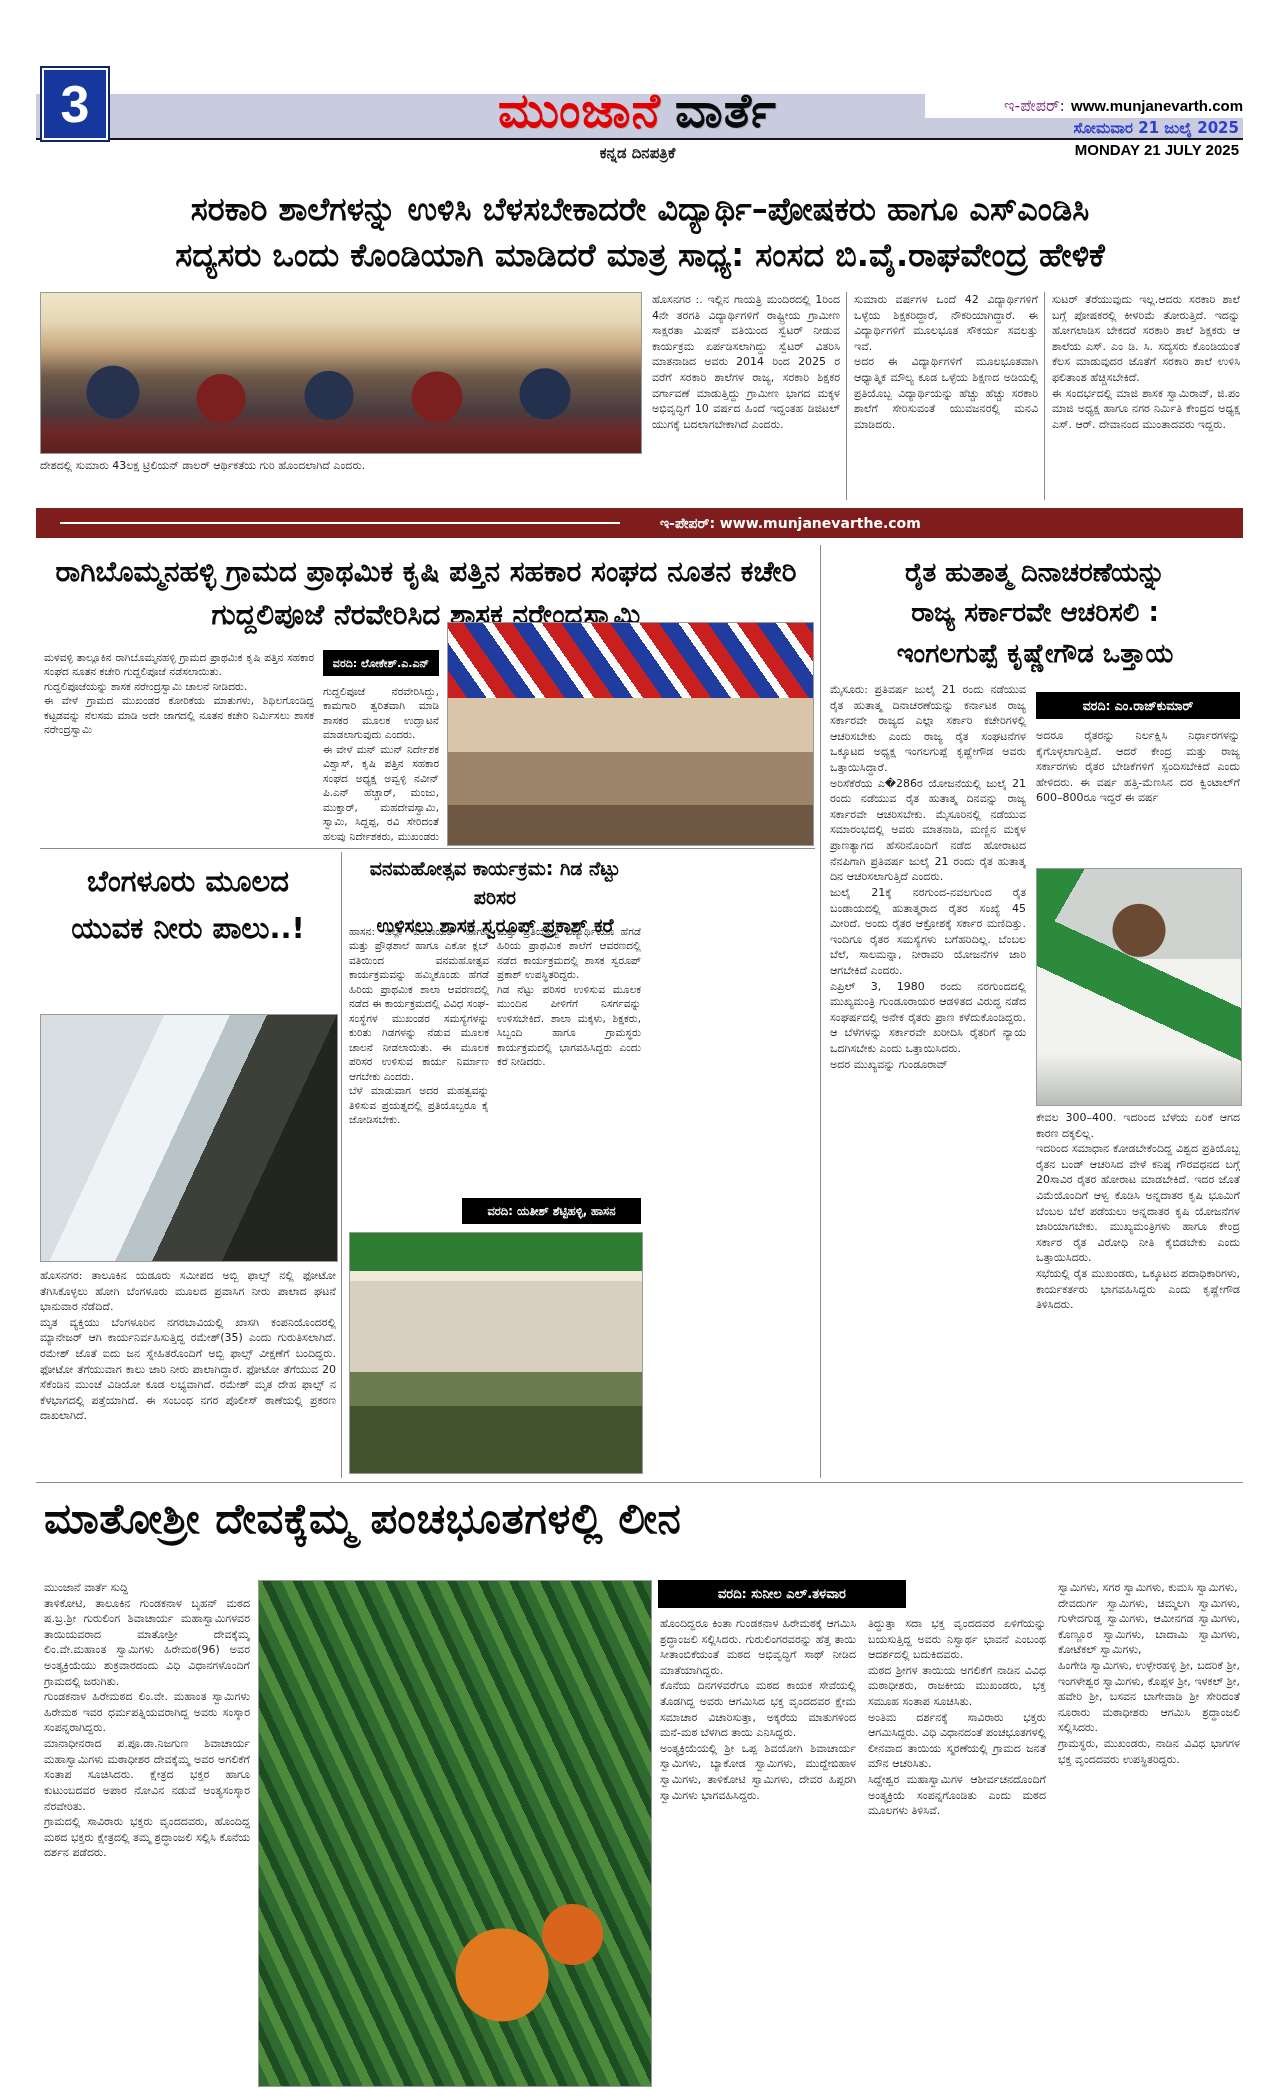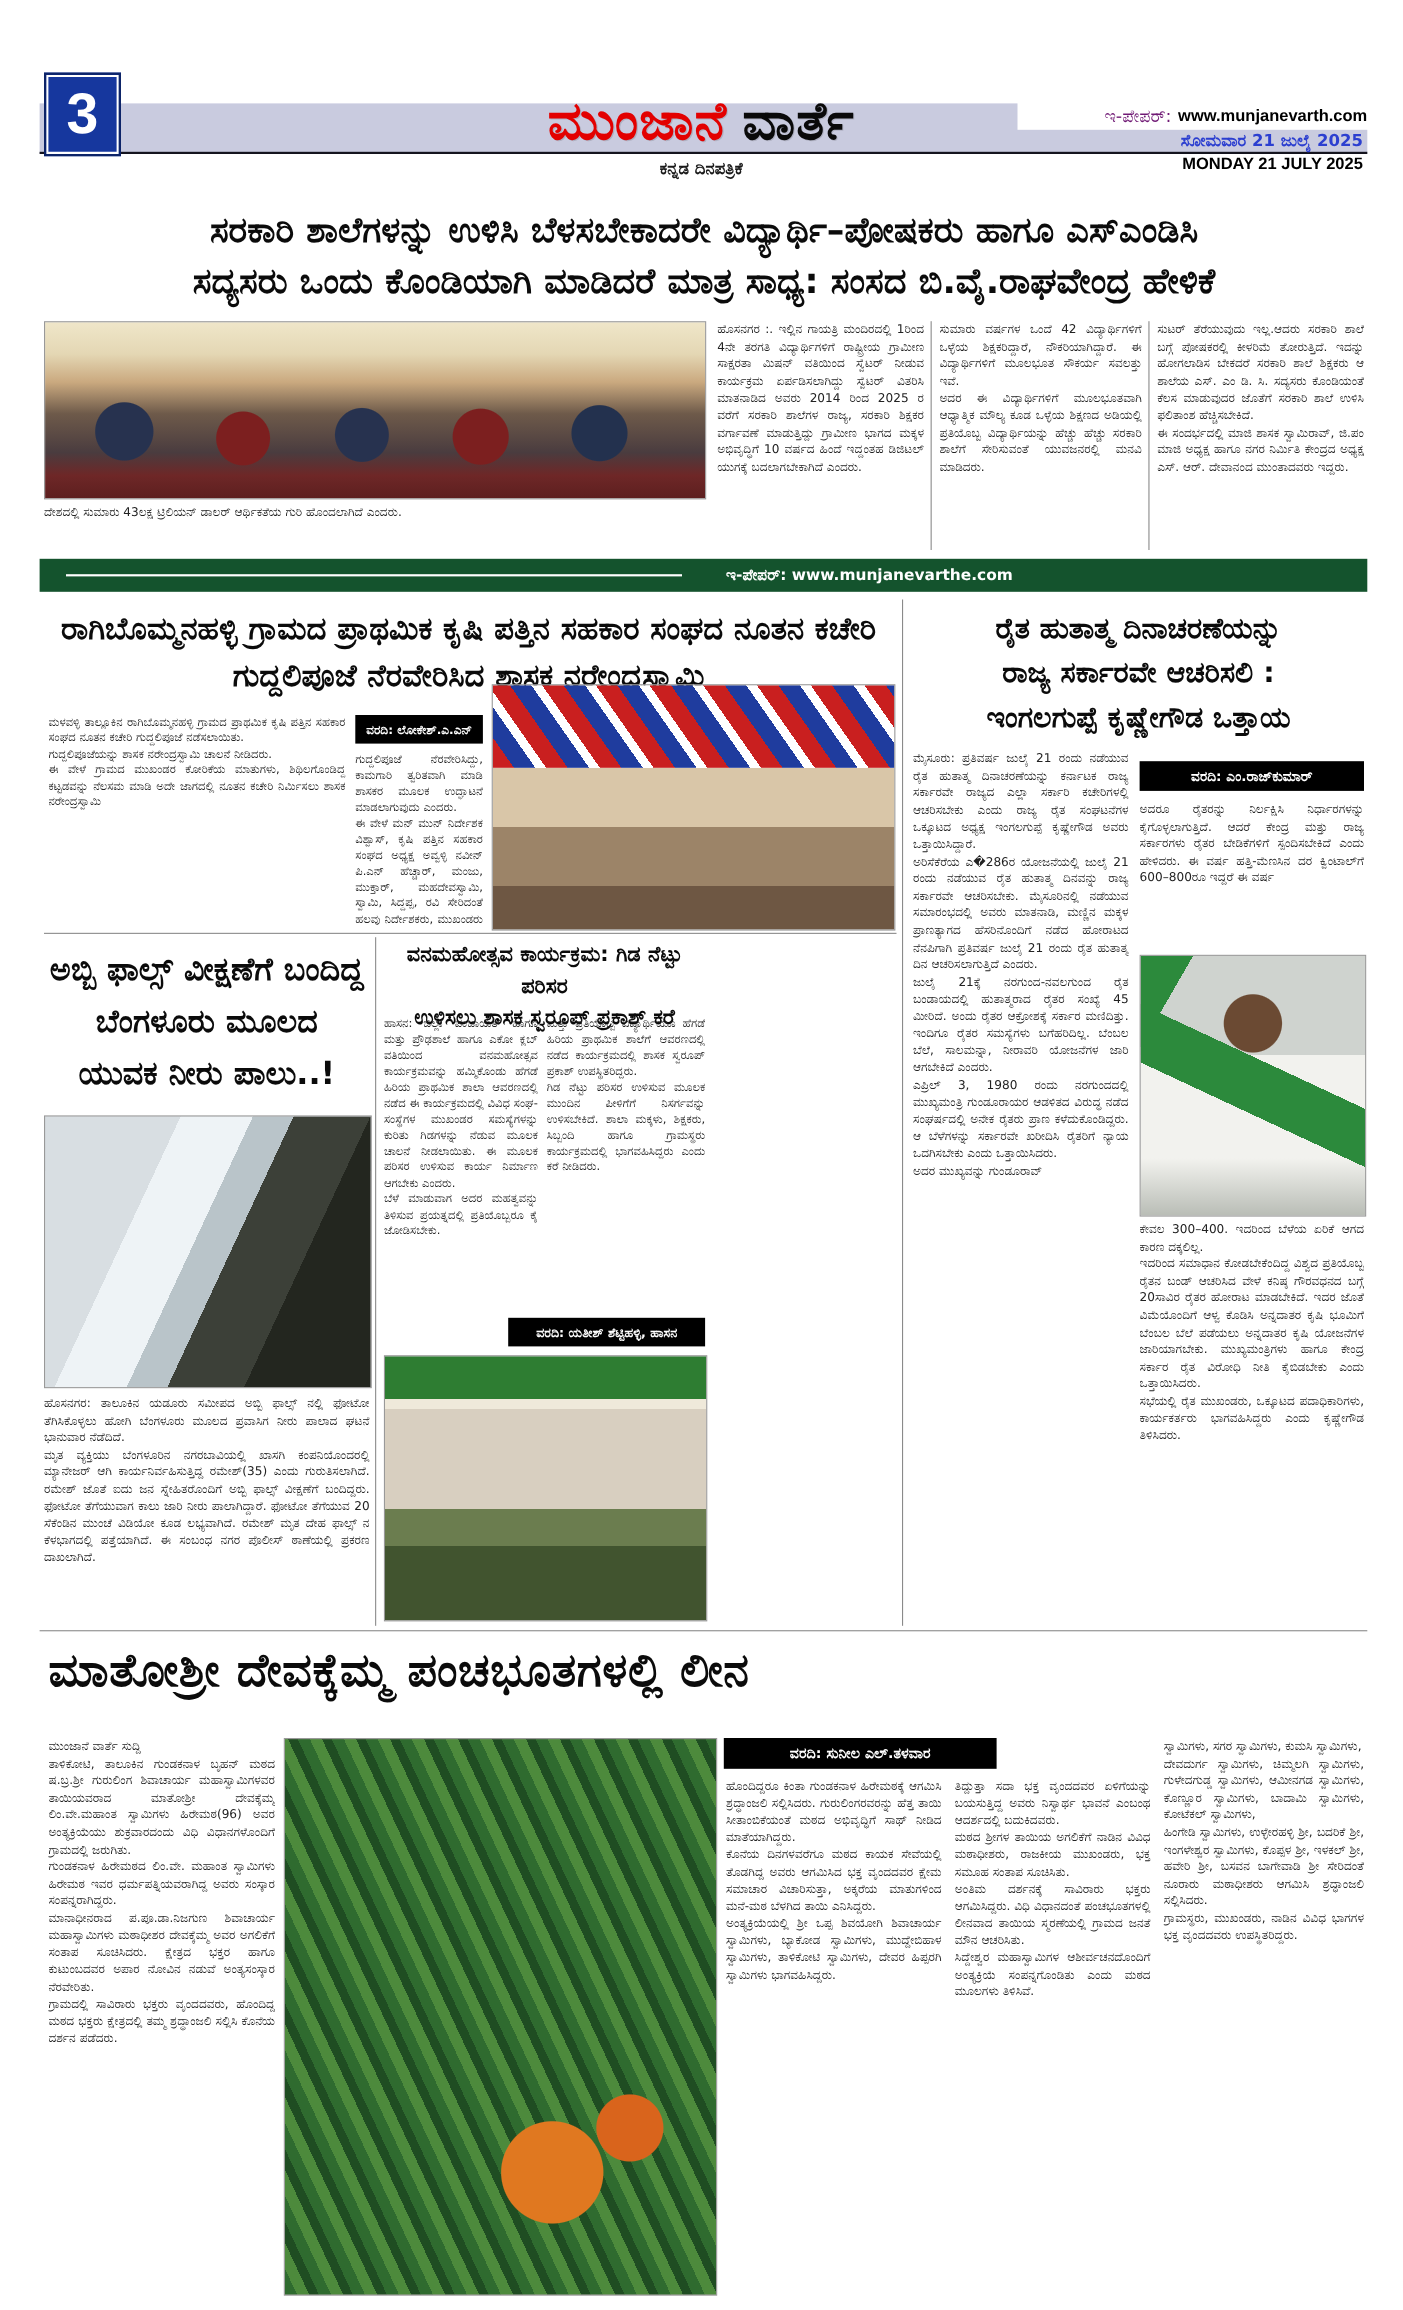--- a/index.html
+++ b/index.html
@@ -22,21 +22,21 @@
   .masthead{white-space:nowrap;font-weight:bold;font-size:48px;letter-spacing:1px;text-shadow:1px 1px 0 #00000022;}
   .masthead .red{color:#e30000;}
   .masthead .blk{color:#0a0a0a;margin-left:14px;}
   .tagline{font-size:15px;font-weight:bold;color:#1a1a1a;text-align:center;}
   .epaper-box{background:#ffffff;display:flex;align-items:center;justify-content:flex-end;gap:6px;padding-right:4px;}
   .epaper-label{color:#701a75;font-size:16px;font-weight:normal;}
   .epaper-url{color:#000;font-size:15px;font-weight:bold;}
   .date-kn{color:#2c3fd0;font-size:15px;font-weight:bold;text-align:right;}
   .date-en{color:#000;font-size:15px;font-weight:bold;text-align:right;}
 
-  .bluebar{background:#14532d;display:flex;align-items:center;}
+  .bluebar{background:#7f1d1d;display:flex;align-items:center;}
   .bluebar .rule{height:2px;background:#ffffff;flex:0 0 560px;margin-left:24px;}
   .bluebar .txt{color:#ffffff;font-size:14px;font-weight:bold;margin-left:40px;white-space:nowrap;}
 
   
   .ph-top{background:
      radial-gradient(circle at 12% 62%, #27324f 0 26px, transparent 27px),
      radial-gradient(circle at 30% 66%, #7c1f1f 0 24px, transparent 25px),
      radial-gradient(circle at 48% 64%, #27324f 0 24px, transparent 25px),
      radial-gradient(circle at 66% 65%, #7c1f1f 0 25px, transparent 26px),
      radial-gradient(circle at 84% 63%, #23314e 0 25px, transparent 26px),
@@ -109,21 +109,20 @@
   <div class="abs body-text small kn" style="left:44px;top:650px;width:270px;height:192px;">ಮಳವಳ್ಳಿ ತಾಲ್ಲೂಕಿನ ರಾಗಿಬೊಮ್ಮನಹಳ್ಳಿ ಗ್ರಾಮದ ಪ್ರಾಥಮಿಕ ಕೃಷಿ ಪತ್ತಿನ ಸಹಕಾರ ಸಂಘದ ನೂತನ ಕಚೇರಿ ಗುದ್ದಲಿಪೂಜೆ ನಡೆಸಲಾಯಿತು.
 ಗುದ್ದಲಿಪೂಜೆಯನ್ನು ಶಾಸಕ ನರೇಂದ್ರಸ್ವಾಮಿ ಚಾಲನೆ ನೀಡಿದರು.
 ಈ ವೇಳೆ ಗ್ರಾಮದ ಮುಖಂಡರ ಕೋರಿಕೆಯ ಮಾತುಗಳು, ಶಿಥಿಲಗೊಂಡಿದ್ದ ಕಟ್ಟಡವನ್ನು ನೆಲಸಮ ಮಾಡಿ ಅದೇ ಜಾಗದಲ್ಲಿ ನೂತನ ಕಚೇರಿ ನಿರ್ಮಿಸಲು ಶಾಸಕ ನರೇಂದ್ರಸ್ವಾಮಿ</div>
   <div class="abs byline-box kn" style="left:323px;top:650px;width:116px;height:26px;font-size:11px;">ವರದಿ: ಲೋಕೇಶ್.ಎ.ಎನ್</div>
   <div class="abs body-text small kn" style="left:323px;top:684px;width:116px;height:158px;">ಗುದ್ದಲಿಪೂಜೆ ನೆರವೇರಿಸಿದ್ದು, ಕಾಮಗಾರಿ ತ್ವರಿತವಾಗಿ ಮಾಡಿ ಶಾಸಕರ ಮೂಲಕ ಉದ್ಘಾಟನೆ ಮಾಡಲಾಗುವುದು ಎಂದರು.
 ಈ ವೇಳೆ ಮನ್ ಮುನ್ ನಿರ್ದೇಶಕ ವಿಶ್ವಾಸ್, ಕೃಷಿ ಪತ್ತಿನ ಸಹಕಾರ ಸಂಘದ ಅಧ್ಯಕ್ಷ ಅವ್ವಳ್ಳಿ ನವೀನ್ ಪಿ.ಎನ್ ಹೆಚ್ಚಾರ್, ಮಂಜು, ಮುಕ್ತಾರ್, ಮಹದೇವಸ್ವಾಮಿ, ಸ್ವಾಮಿ, ಸಿದ್ದಪ್ಪ, ರವಿ ಸೇರಿದಂತೆ ಹಲವು ನಿರ್ದೇಶಕರು, ಮುಖಂಡರು ಇದ್ದರು.</div>
   <div class="abs photo ph-shamiana" style="left:447px;top:622px;width:365px;height:222px;"></div>
   <div class="abs hline" style="left:40px;top:848px;width:775px;"></div>
 
   <div class="abs headline kn" style="left:40px;top:858px;width:296px;font-size:29px;line-height:1.62;">
-    <div>ಅಬ್ಬಿ ಫಾಲ್ಸ್ ವೀಕ್ಷಣೆಗೆ ಬಂದಿದ್ದ</div>
     <div>ಬೆಂಗಳೂರು ಮೂಲದ</div>
     <div>ಯುವಕ ನೀರು ಪಾಲು..!</div>
   </div>
   <div class="abs photo ph-falls" style="left:40px;top:1014px;width:296px;height:246px;"></div>
   <div class="abs body-text kn" style="left:40px;top:1268px;width:296px;height:210px;">ಹೊಸನಗರ: ತಾಲೂಕಿನ ಯಡೂರು ಸಮೀಪದ ಅಬ್ಬಿ ಫಾಲ್ಸ್ ನಲ್ಲಿ ಫೋಟೋ ತೆಗಿಸಿಕೊಳ್ಳಲು ಹೋಗಿ ಬೆಂಗಳೂರು ಮೂಲದ ಪ್ರವಾಸಿಗ ನೀರು ಪಾಲಾದ ಘಟನೆ ಭಾನುವಾರ ನೆಡೆದಿದೆ.
 ಮೃತ ವ್ಯಕ್ತಿಯು ಬೆಂಗಳೂರಿನ ನಗರಬಾವಿಯಲ್ಲಿ ಖಾಸಗಿ ಕಂಪನಿಯೊಂದರಲ್ಲಿ ಮ್ಯಾನೇಜರ್ ಆಗಿ ಕಾರ್ಯನಿರ್ವಹಿಸುತ್ತಿದ್ದ ರಮೇಶ್(35) ಎಂದು ಗುರುತಿಸಲಾಗಿದೆ. ರಮೇಶ್ ಜೊತೆ ಐದು ಜನ ಸ್ನೇಹಿತರೊಂದಿಗೆ ಅಬ್ಬಿ ಫಾಲ್ಸ್ ವೀಕ್ಷಣೆಗೆ ಬಂದಿದ್ದರು. ಫೋಟೋ ತೆಗೆಯುವಾಗ ಕಾಲು ಜಾರಿ ನೀರು ಪಾಲಾಗಿದ್ದಾರೆ. ಫೋಟೋ ತೆಗೆಯುವ 20 ಸೆಕೆಂಡಿನ ಮುಂಚೆ ವಿಡಿಯೋ ಕೂಡ ಲಭ್ಯವಾಗಿದೆ. ರಮೇಶ್ ಮೃತ ದೇಹ ಫಾಲ್ಸ್ ನ ಕೆಳಭಾಗದಲ್ಲಿ ಪತ್ತೆಯಾಗಿದೆ. ಈ ಸಂಬಂಧ ನಗರ ಪೊಲೀಸ್ ಠಾಣೆಯಲ್ಲಿ ಪ್ರಕರಣ ದಾಖಲಾಗಿದೆ.</div>
 
   <div class="abs vline" style="left:341px;top:852px;height:626px;"></div>
   <div class="abs headline kn" style="left:349px;top:854px;width:292px;font-size:19px;line-height:1.5;">
     <div>ವನಮಹೋತ್ಸವ ಕಾರ್ಯಕ್ರಮ: ಗಿಡ ನೆಟ್ಟು ಪರಿಸರ</div>

